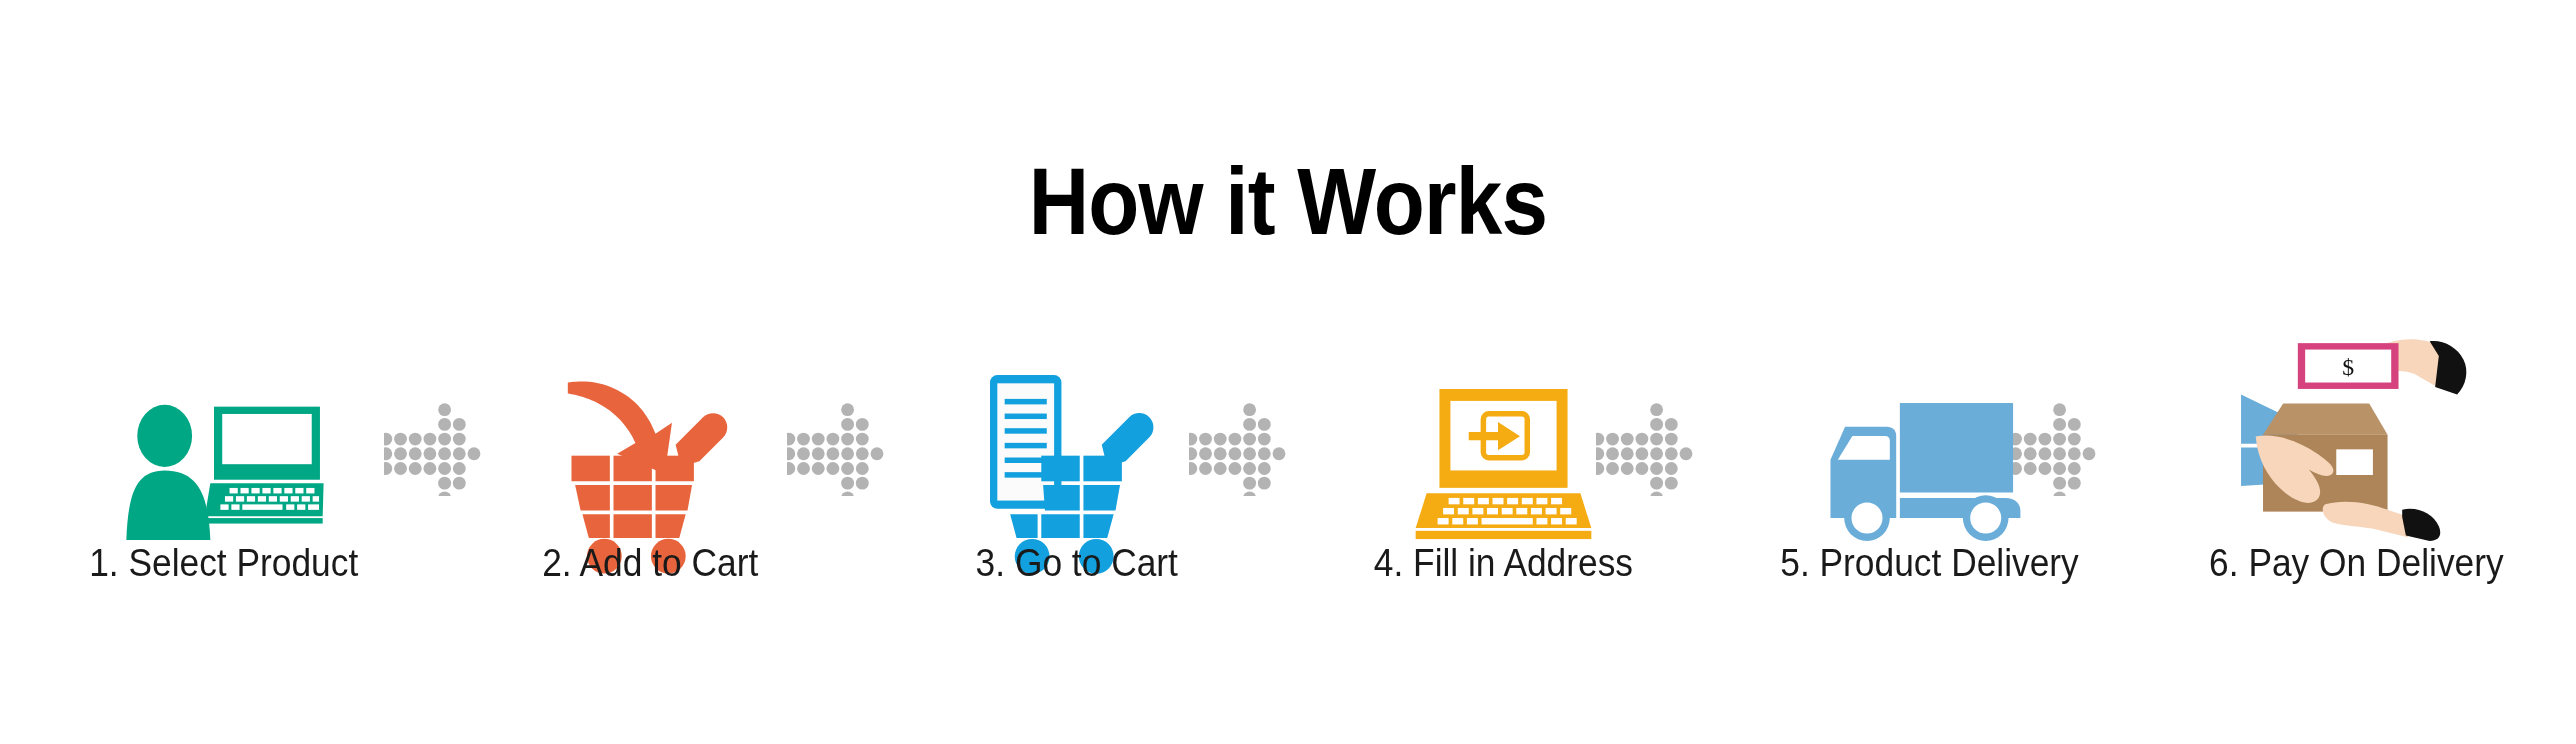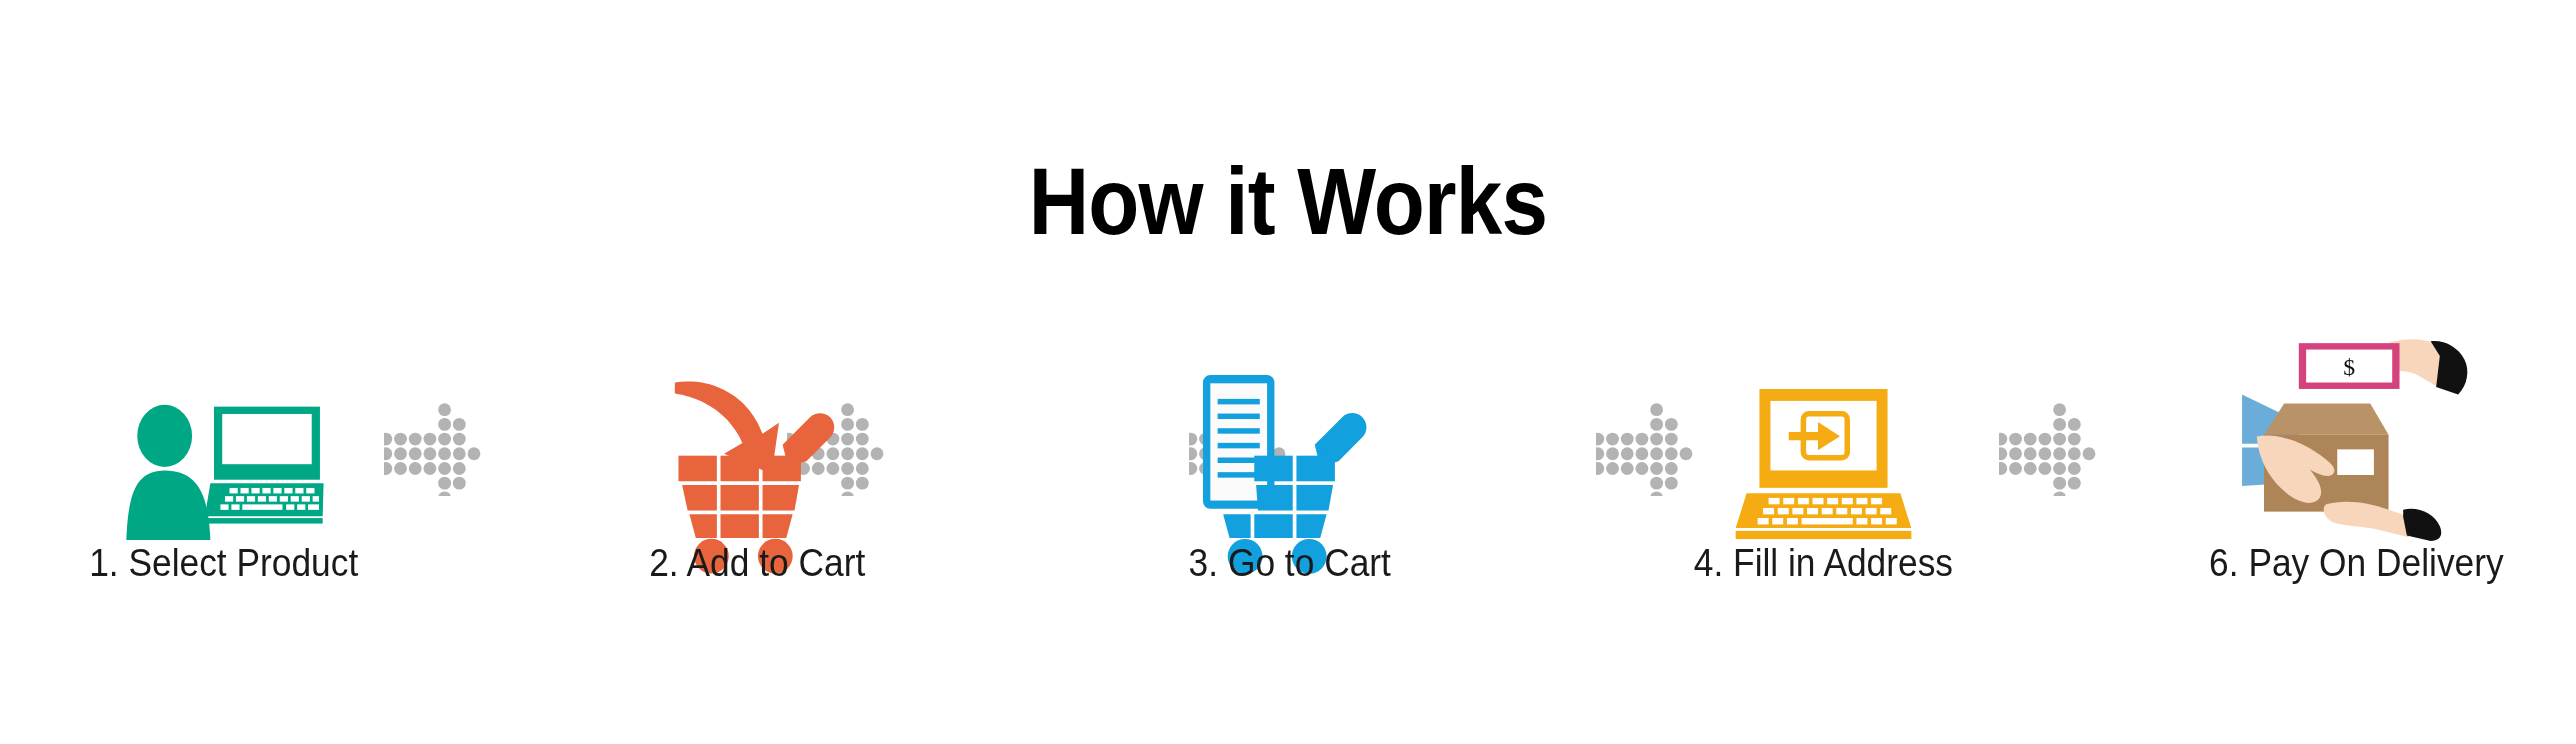--- a/index.html
+++ b/index.html
@@ -417,20 +417,42 @@
               <rect x="76" y="141" width="56" height="7"></rect>
             <rect x="136" y="141" width="12" height="7"></rect>
               <rect x="152" y="141" width="12" height="7"></rect>
             <rect x="168" y="141" width="12" height="7"></rect>
           </g>
         </svg>
       </div>
       <div class="step-label">4. Fill in Address</div>
     </div>
 
+    <div class="step">
+      <div class="step-icon">
+        <svg width="210" height="137" viewBox="0 0 230 150">
+          <g fill="#6badd9">
+
+            <rect x="82" y="0" width="124" height="98"></rect>
+
+            <path d="M82 104 L 198 104 C 208 104 214 110 214 118 L 214 126 L 82 126 Z"></path>
+
+            <path d="M22 26 L 68 26 C 74 26 78 30 78 36 L 78 126 L 6 126 L 6 62 Z"></path>
+
+            <path d="M30 36 L 66 36 C 69 36 71 38 71 41 L 71 62 L 14 62 Z" fill="#ffffff"></path>
+
+            <circle cx="46" cy="126" r="25" fill="#6badd9"></circle>
+            <circle cx="46" cy="126" r="17" fill="#ffffff"></circle>
+            <circle cx="176" cy="126" r="25" fill="#6badd9"></circle>
+            <circle cx="176" cy="126" r="17" fill="#ffffff"></circle>
+          </g>
+        </svg>
+      </div>
+      <div class="step-label">5. Product Delivery</div>
+    </div>
 
     <div class="step">
       <div class="step-icon">
         <svg width="229" height="206" viewBox="0 0 250 225">
 
           <g>
             <path d="M146 16 C 170 2 200 4 214 12 L 232 24 L 214 58 L 190 44 C 176 38 160 40 150 46
                      C 140 52 128 50 126 42 C 124 34 132 24 146 16 Z" fill="#f8d6bb"></path>
             <path d="M206 8 C 220 6 236 14 243 28 C 249 40 246 56 236 66 L 212 58 L 216 24 Z" fill="#111111"></path>
           </g>

